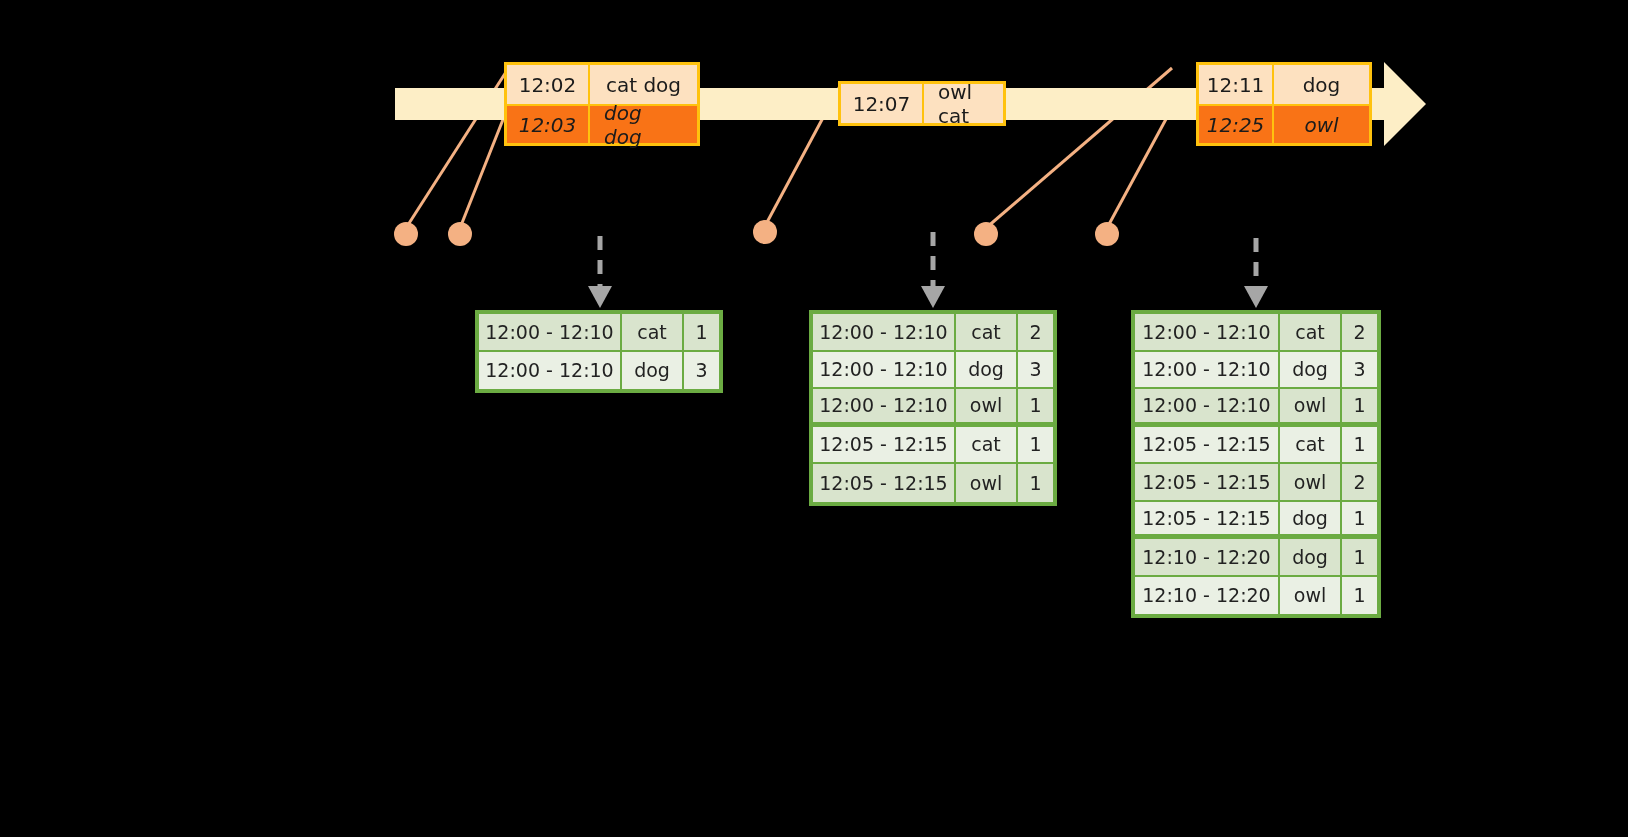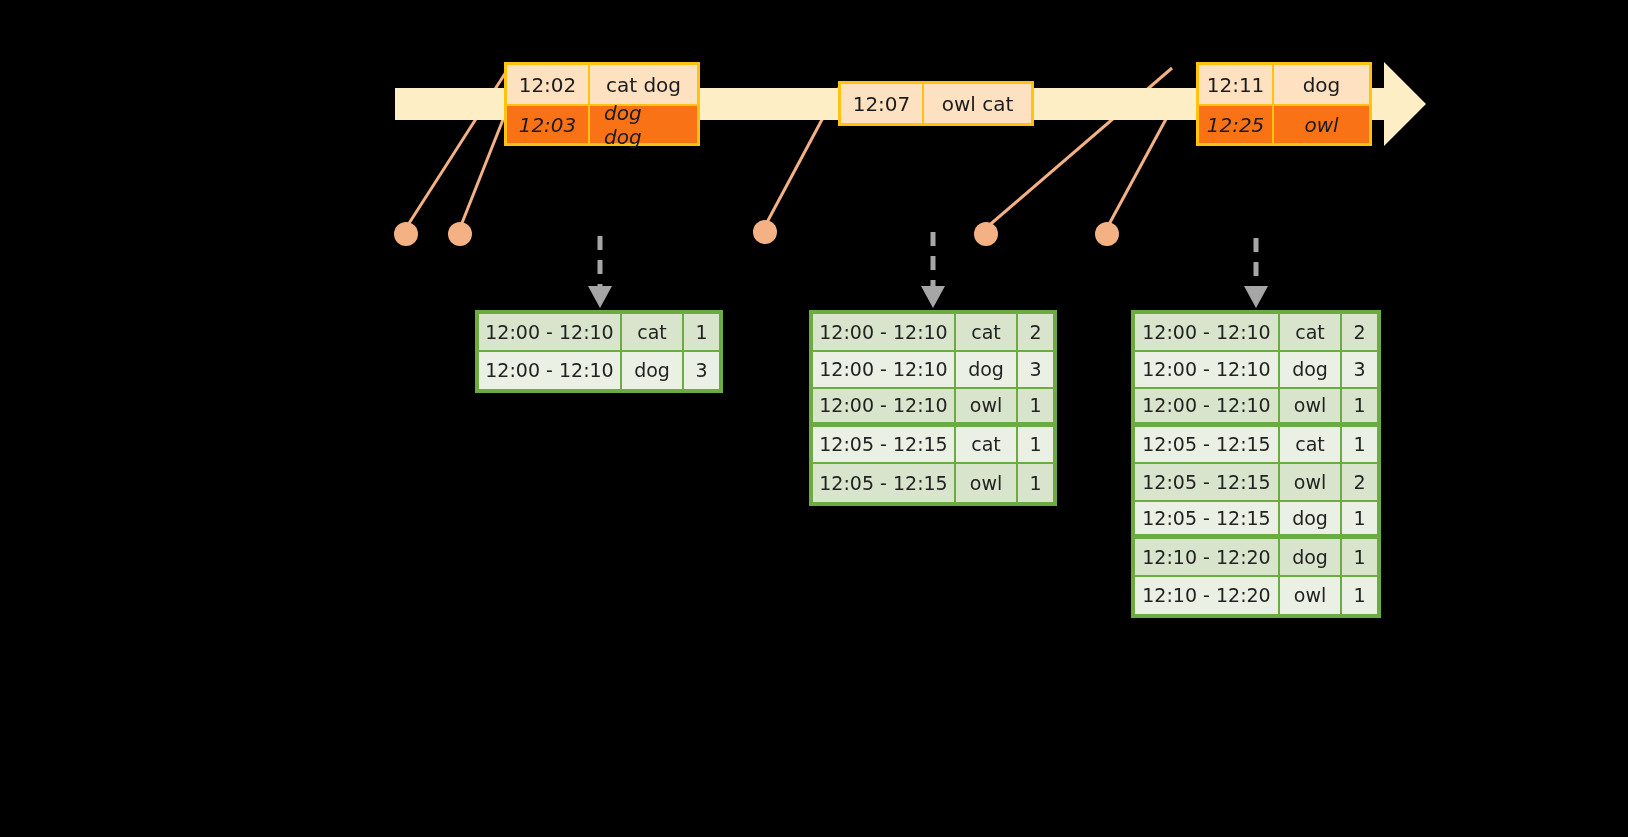--- a/index.html
+++ b/index.html
@@ -79,21 +79,21 @@
     font-size: 20px;
     color: #1b1b1b;
     padding: 0 14px;
     flex: 1;
   }
   .shade-a .evt-time, .shade-a .evt-words { background: #fde1c0; }
   .shade-b .evt-time, .shade-b .evt-words { background: #f97316; font-style: italic; }
 
   #evt-g1 { left: 504px; top: 62px; width: 196px; }
   #evt-g1 .evt-time  { width: 83px; }
-  #evt-g2 { left: 838px; top: 81px; width: 196px; }
+  #evt-g2 { left: 838px; top: 81px; width: 168px; }
   #evt-g2 .evt-time  { width: 83px; }
   #evt-g3 { left: 1168px; top: 62px; width: 176px; margin-left: 28px; }
   #evt-g3 .evt-time  { width: 75px; }
 
   
   .lolli-dot {
     position: absolute;
     width: 24px;
     height: 24px;
     border-radius: 50%;

